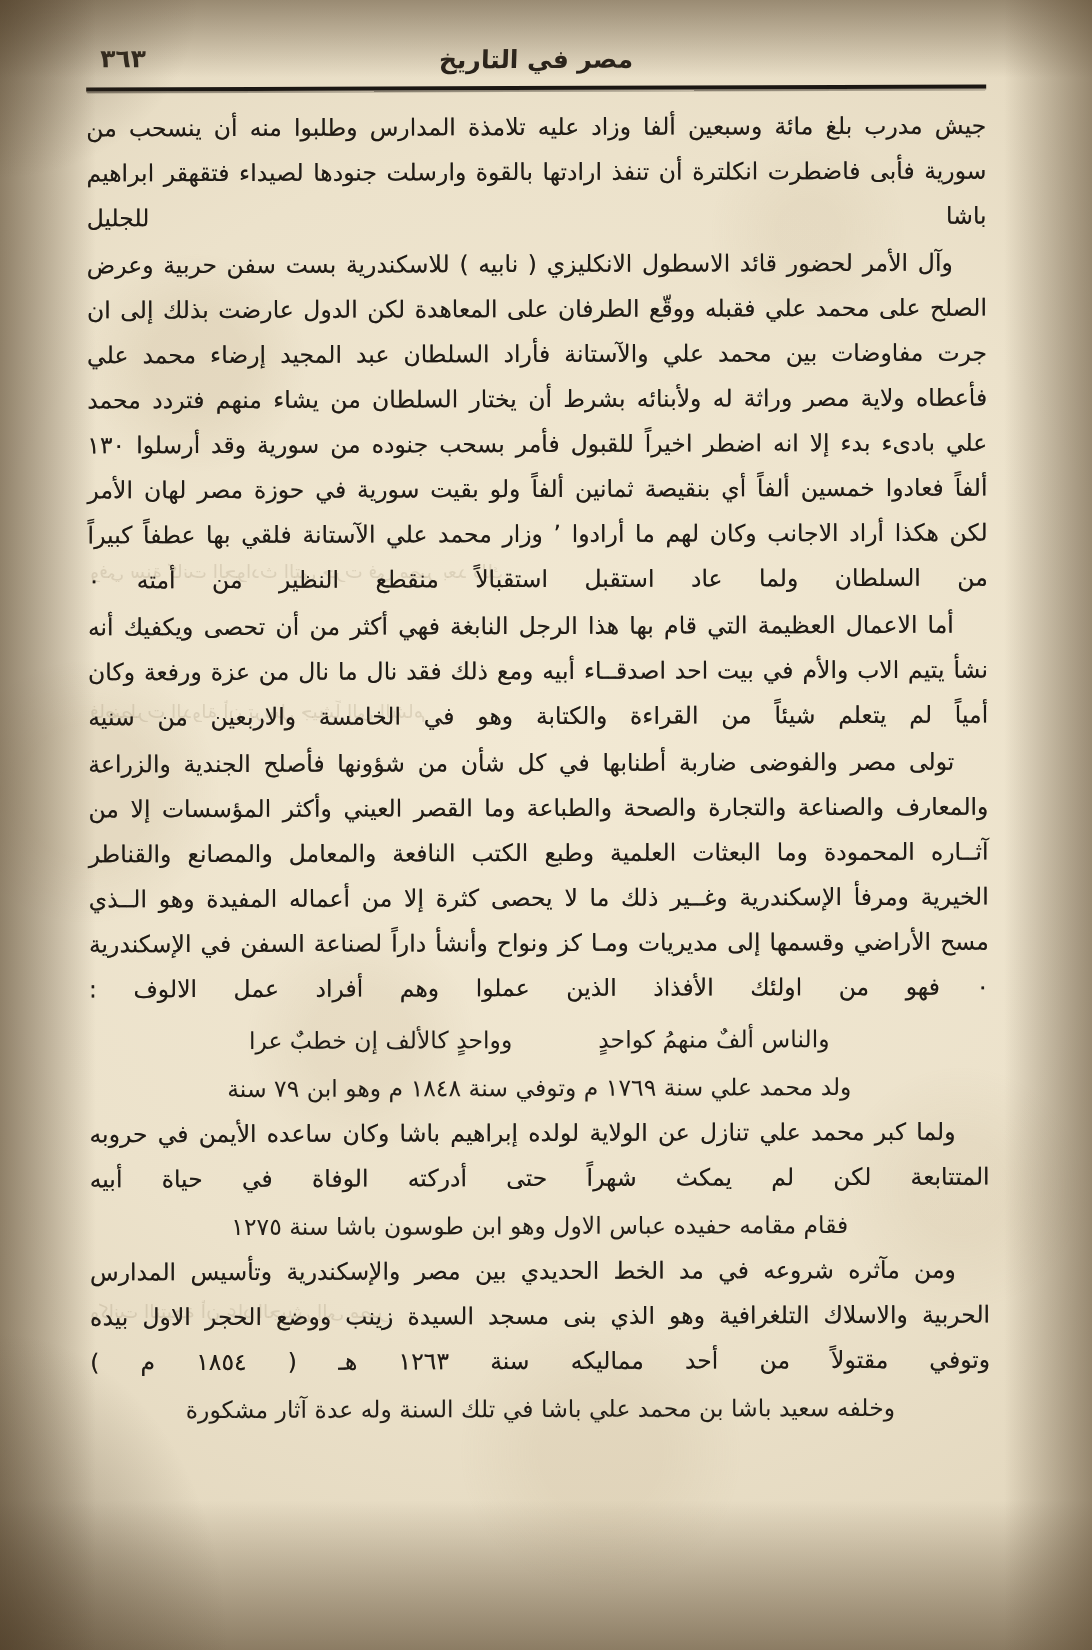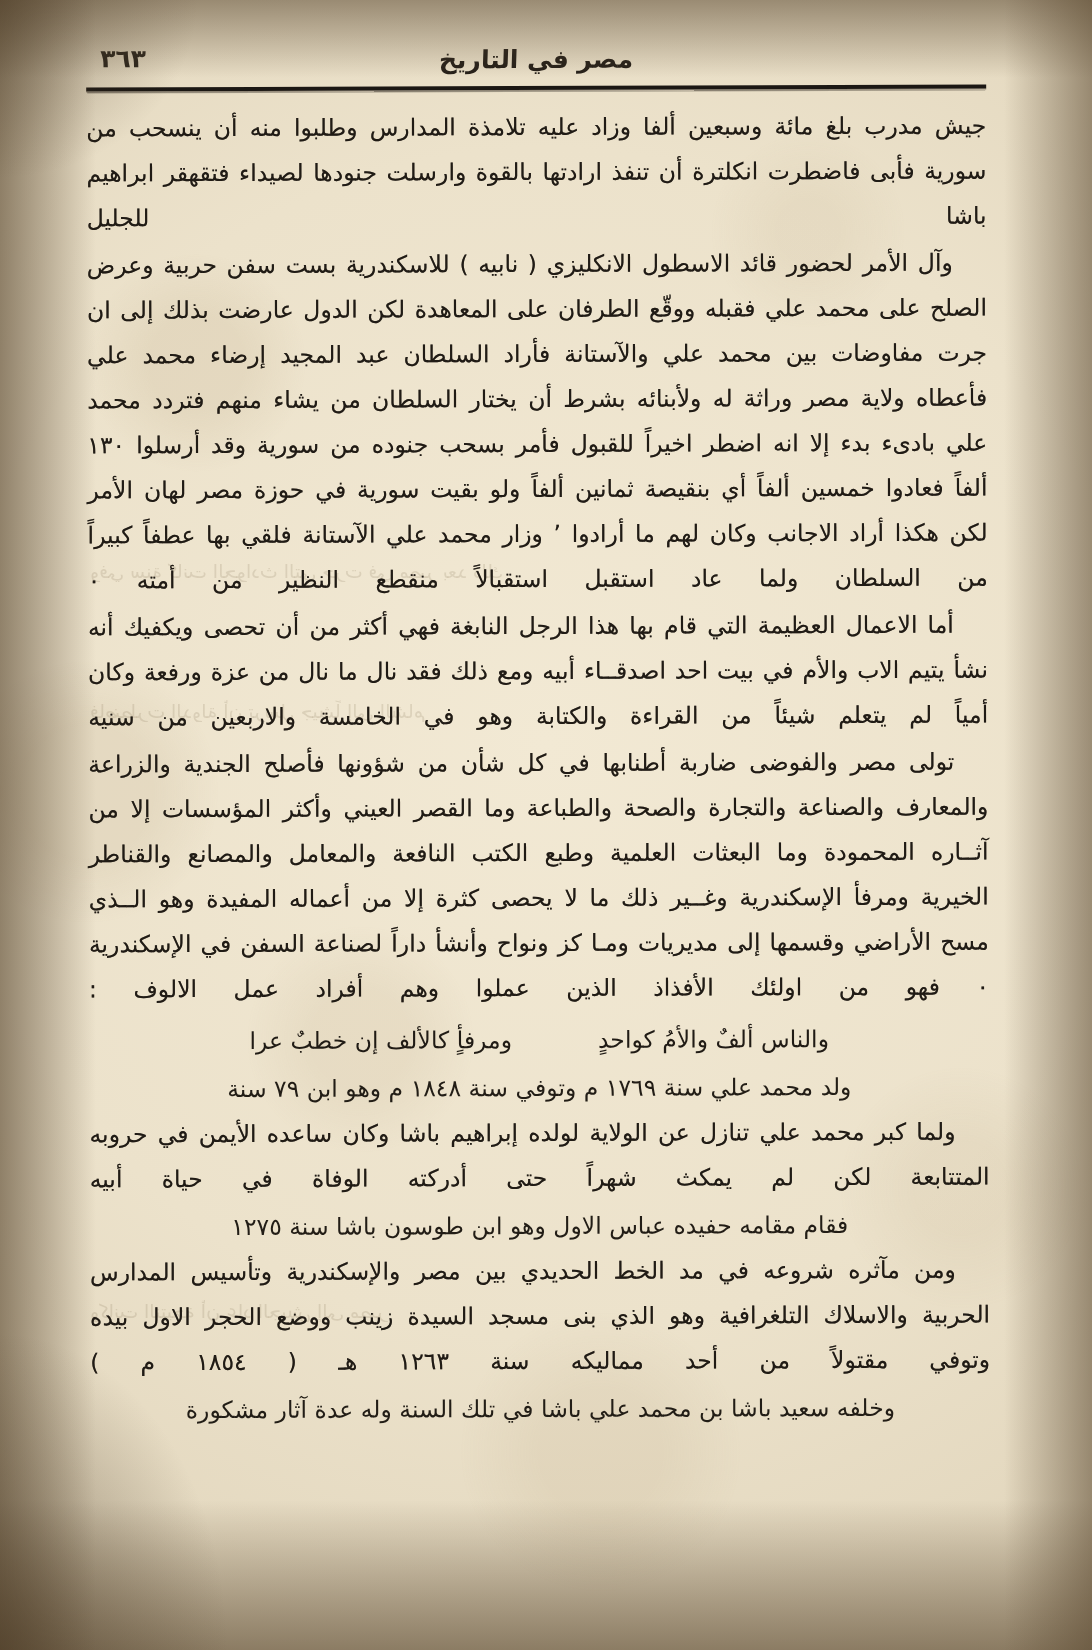--- a/index.html
+++ b/index.html
@@ -162,22 +162,22 @@
     </div>
 
     <div class="rule"></div>
 
     <p class="para">جيش مدرب بلغ مائة وسبعين ألفا وزاد عليه تلامذة المدارس وطلبوا منه أن ينسحب من سورية فأبى فاضطرت انكلترة أن تنفذ ارادتها بالقوة وارسلت جنودها لصيداء فتقهقر ابراهيم باشا للجليل</p>
     <p class="para indent">وآل الأمر لحضور قائد الاسطول الانكليزي ( نابيه ) للاسكندرية بست سفن حربية وعرض الصلح على محمد علي فقبله ووقّع الطرفان على المعاهدة لكن الدول عارضت بذلك إلى ان جرت مفاوضات بين محمد علي والآستانة فأراد السلطان عبد المجيد إرضاء محمد علي فأعطاه ولاية مصر وراثة له ولأبنائه بشرط أن يختار السلطان من يشاء منهم فتردد محمد علي بادىء بدء إلا انه اضطر اخيراً للقبول فأمر بسحب جنوده من سورية وقد أرسلوا ١٣٠ ألفاً فعادوا خمسين ألفاً أي بنقيصة ثمانين ألفاً ولو بقيت سورية في حوزة مصر لهان الأمر لكن هكذا أراد الاجانب وكان لهم ما أرادوا ٬ وزار محمد علي الآستانة فلقي بها عطفاً كبيراً من السلطان ولما عاد استقبل استقبالاً منقطع النظير من أمته ٠</p>
     <p class="para indent">أما الاعمال العظيمة التي قام بها هذا الرجل النابغة فهي أكثر من أن تحصى ويكفيك أنه نشأ يتيم الاب والأم في بيت احد اصدقــاء أبيه ومع ذلك فقد نال ما نال من عزة ورفعة وكان أمياً لم يتعلم شيئاً من القراءة والكتابة وهو في الخامسة والاربعين من سنيه</p>
     <p class="para indent">تولى مصر والفوضى ضاربة أطنابها في كل شأن من شؤونها فأصلح الجندية والزراعة والمعارف والصناعة والتجارة والصحة والطباعة وما القصر العيني وأكثر المؤسسات إلا من آثــاره المحمودة وما البعثات العلمية وطبع الكتب النافعة والمعامل والمصانع والقناطر الخيرية ومرفأ الإسكندرية وغــير ذلك ما لا يحصى كثرة إلا من أعماله المفيدة وهو الــذي مسح الأراضي وقسمها إلى مديريات ومـا كز ونواح وأنشأ داراً لصناعة السفن في الإسكندرية ٠ فهو من اولئك الأفذاذ الذين عملوا وهم أفراد عمل الالوف :</p>
 
     <div class="verse">
-      <span class="hemistich">والناس ألفٌ والأمُ كواحدٍ</span>
-      <span class="hemistich">ومرفأٍ كالألف إن خطبٌ عرا</span>
+      <span class="hemistich">والناس ألفٌ منهمُ كواحدٍ</span>
+      <span class="hemistich">وواحدٍ كالألف إن خطبٌ عرا</span>
     </div>
 
     <p class="line-center">ولد محمد علي سنة ١٧٦٩ م وتوفي سنة ١٨٤٨ م وهو ابن ٧٩ سنة</p>
 
     <p class="para indent">ولما كبر محمد علي تنازل عن الولاية لولده إبراهيم باشا وكان ساعده الأيمن في حروبه المتتابعة لكن لم يمكث شهراً حتى أدركته الوفاة في حياة أبيه</p>
     <p class="line-center">فقام مقامه حفيده عباس الاول وهو ابن طوسون باشا سنة ١٢٧٥</p>
     <p class="para indent">ومن مآثره شروعه في مد الخط الحديدي بين مصر والإسكندرية وتأسيس المدارس الحربية والاسلاك التلغرافية وهو الذي بنى مسجد السيدة زينب ووضع الحجر الاول بيده وتوفي مقتولاً من أحد مماليكه سنة ١٢٦٣ هـ ( ١٨٥٤ م )</p>
     <p class="line-center">وخلفه سعيد باشا بن محمد علي باشا في تلك السنة وله عدة آثار مشكورة</p>
 
   </div>

